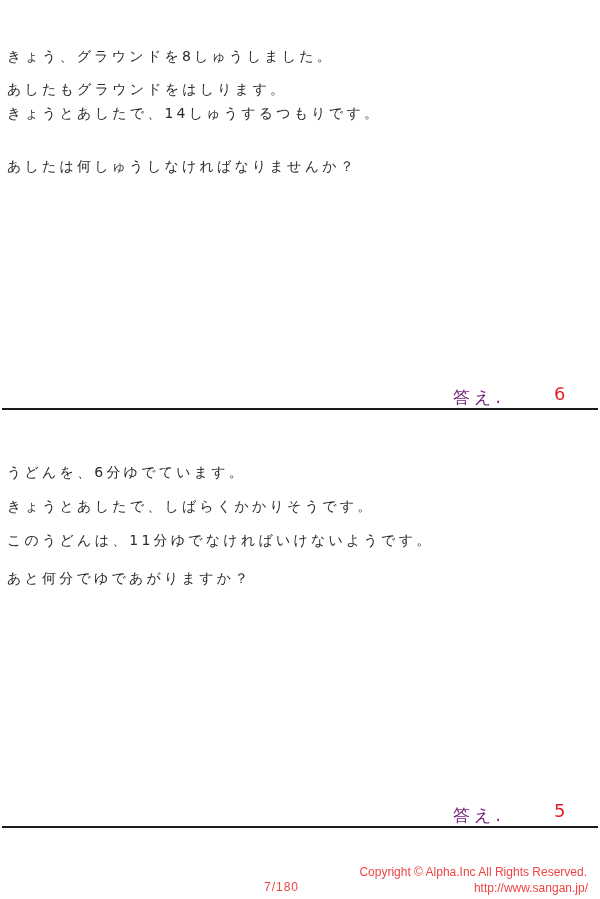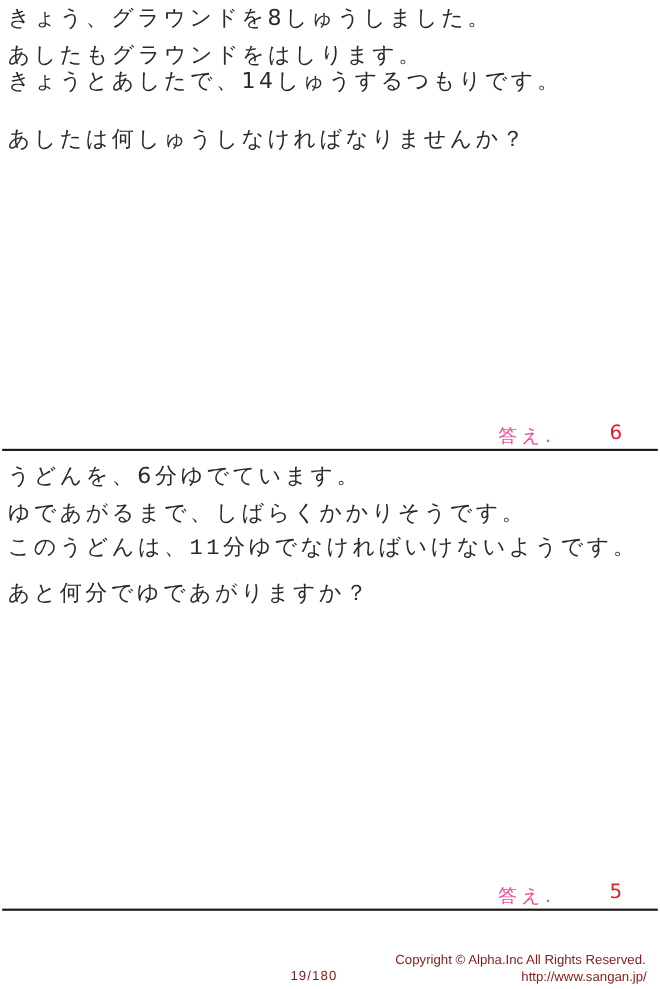--- a/index.html
+++ b/index.html
@@ -1,47 +1,47 @@
 <!DOCTYPE html>
 <html><head>
 <meta charset="utf-8">
 <style>
   html, body { margin: 0; padding: 0; background: #ffffff; }
   body { width: 600px; height: 899px; position: relative; overflow: hidden;
          font-family: "DejaVu Sans", "Liberation Sans", sans-serif; color: #2a2a2a; }
   .problem { position: absolute; left: 0; width: 600px; }
-  .line { position: absolute; left: 7px; font-size: 20px; letter-spacing: 3.2px; white-space: nowrap; line-height: 20px; }
+  .line { position: absolute; left: 7px; font-size: 14px; letter-spacing: 3.2px; white-space: nowrap; line-height: 20px; margin-top: 40px; }
   .answer { position: absolute; font-size: 17px; line-height: 22px; white-space: nowrap; }
-  .answer-label { position: absolute; letter-spacing: 4px; color: #ec4899; }
+  .answer-label { position: absolute; letter-spacing: 4px; color: #701a75; }
   .answer-value { position: absolute; color: #e0202a; font-size: 18px; }
   .divider { position: absolute; left: 2px; width: 596px; height: 2px; background: #1e1a18; }
-  .footer { position: absolute; font-size: 12px; color: #7f1d1d; white-space: nowrap; font-family: "Liberation Sans", "DejaVu Sans", sans-serif; }
+  .footer { position: absolute; font-size: 12px; color: #ef4444; white-space: nowrap; font-family: "Liberation Sans", "DejaVu Sans", sans-serif; }
 </style>
 </head>
 <body>
 
 <div class="problem" style="top:0;">
   <div class="line" style="top:6px;">きょう、グラウンドを8しゅうしました。</div>
   <div class="line" style="top:39px;">あしたもグラウンドをはしります。</div>
   <div class="line" style="top:63px;">きょうとあしたで、14しゅうするつもりです。</div>
   <div class="line" style="top:116px;">あしたは何しゅうしなければなりませんか？</div>
   <div class="answer" style="top:386px; left:0;">
     <span class="answer-label" style="left:453px;">答え.</span>
     <span class="answer-value" style="left:554px; top:-3px;">6</span>
   </div>
   <div class="divider" style="top:408px;"></div>
 </div>
 
 <div class="problem" style="top:0;">
   <div class="line" style="top:422px;">うどんを、6分ゆでています。</div>
-  <div class="line" style="top:456px;">ゆであがるまで、しばらくかかりそうです。</div>
-  <div class="line" style="top:490px;font-family:Liberation Mono, monospace;">このうどんは、11分ゆでなければいけないようです。</div>
+  <div class="line" style="top:456px;">きょうとあしたで、しばらくかかりそうです。</div>
+  <div class="line" style="top:490px;">このうどんは、11分ゆでなければいけないようです。</div>
   <div class="line" style="top:528px;">あと何分でゆであがりますか？</div>
   <div class="answer" style="top:804px; left:0;">
     <span class="answer-label" style="left:453px;">答え.</span>
     <span class="answer-value" style="left:554px; top:-4px;">5</span>
   </div>
   <div class="divider" style="top:826px;"></div>
 </div>
 
-<div class="footer" style="left:264px; top:880px; letter-spacing:1px;">19/180</div>
+<div class="footer" style="left:264px; top:880px; letter-spacing:1px;">7/180</div>
 <div class="footer" style="right:13px; top:865px;">Copyright ©  Alpha.Inc All Rights Reserved.</div>
 <div class="footer" style="right:12px; top:881px;">http://www.sangan.jp/</div>
 
 </body></html>

